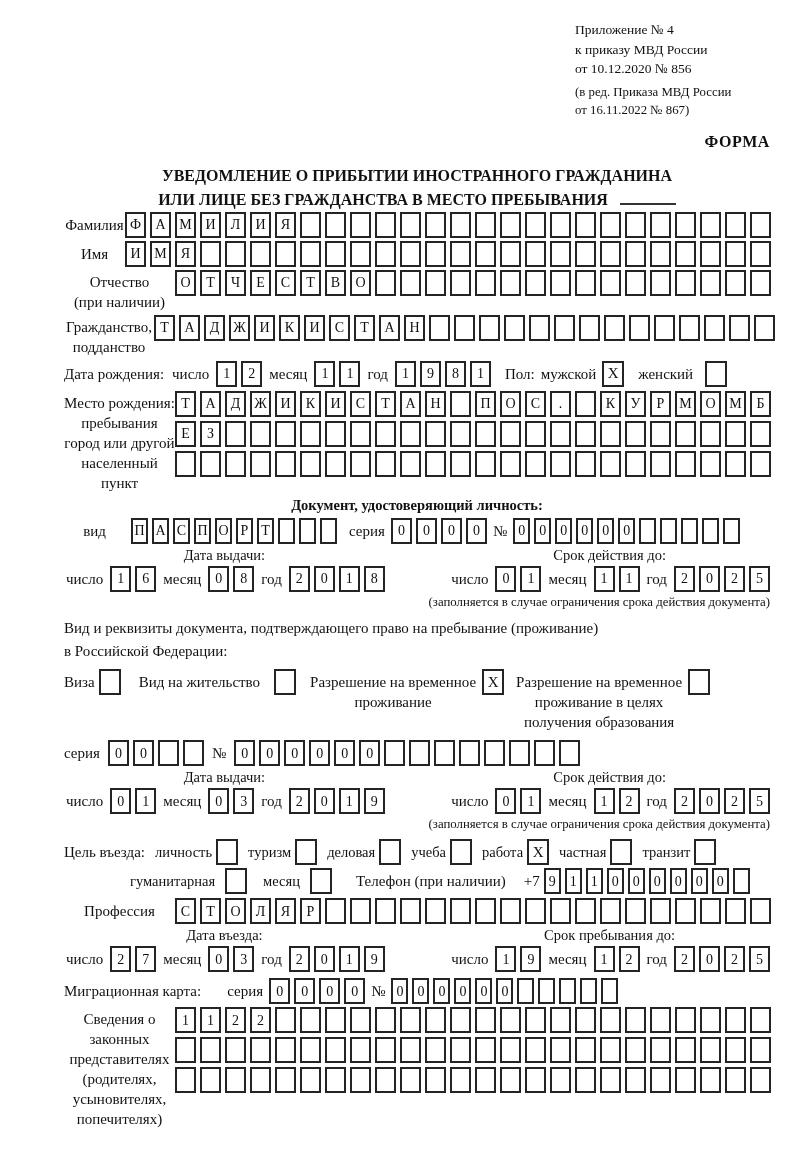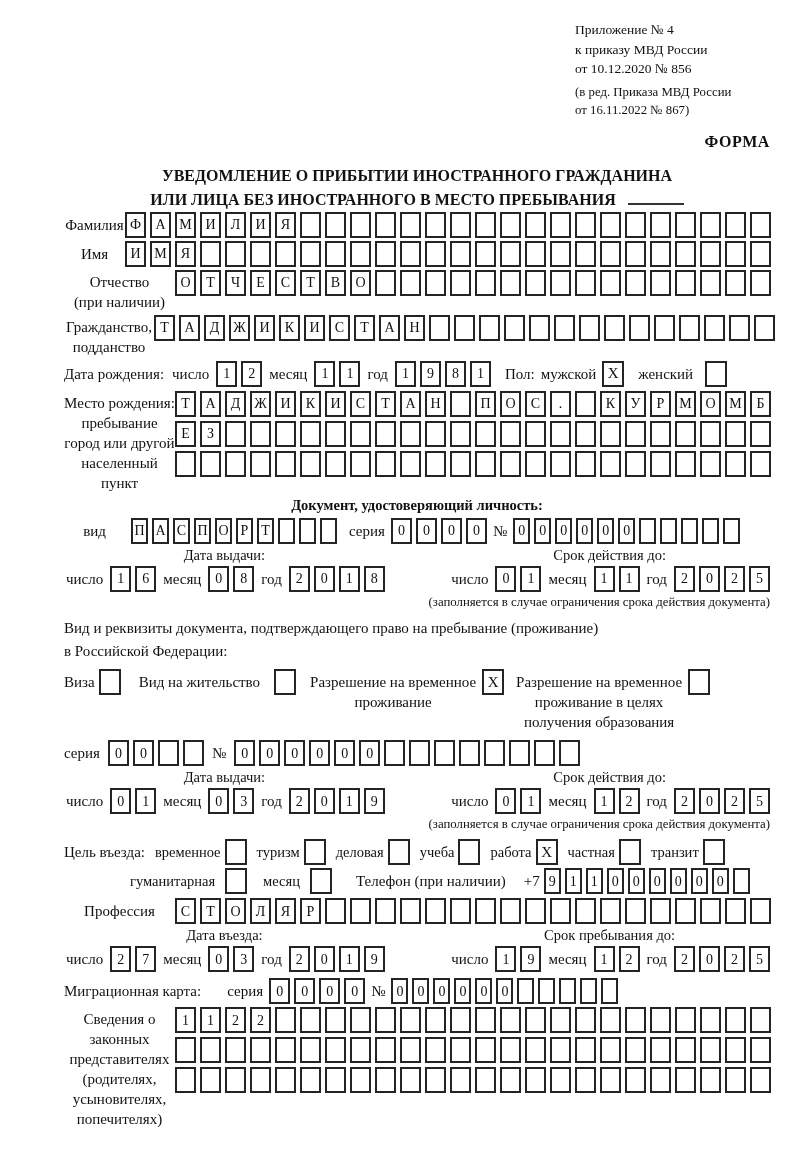--- a/index.html
+++ b/index.html
@@ -65,21 +65,21 @@
     <div class="apx">Приложение № 4
 к приказу МВД России
 от 10.12.2020 № 856</div>
     <div class="apx ed">(в ред. Приказа МВД России
 от 16.11.2022 № 867)</div>
   </div>
   <div class="forma">ФОРМА</div>
 
   <div class="title">
     <div>УВЕДОМЛЕНИЕ О ПРИБЫТИИ ИНОСТРАННОГО ГРАЖДАНИНА</div>
-    <div><span>ИЛИ ЛИЦА БЕЗ ИНОСТРАННОГО В МЕСТО ПРЕБЫВАНИЯ</span><span class="blank"></span></div>
+    <div><span>ИЛИ ЛИЦЕ БЕЗ ГРАЖДАНСТВА В МЕСТО ПРЕБЫВАНИЯ</span><span class="blank"></span></div>
   </div>
 
 
   <div class="frow">
     <span class="flabel w61">Фамилия</span>
     <span class="cells">
         <span class="cell">Ф</span>
         <span class="cell">А</span>
         <span class="cell">М</span>
         <span class="cell">И</span>
@@ -226,21 +226,21 @@
       </span>
     <span class="flabel ml8">Пол:</span>
     <span class="flabel">мужской</span>
     <span class="chk">X</span>
     <span class="flabel ml8">женский</span>
     <span class="chk ml6"></span>
   </div>
 
   <div class="frow" style="margin-top:4px;">
     <span class="flabel mlns w111">Место рождения:
-пребывание
+пребывания
 город или другой
 населенный пункт</span>
     <span class="cellcol">
       <span class="cells">
           <span class="cell">Т</span>
           <span class="cell">А</span>
           <span class="cell">Д</span>
           <span class="cell">Ж</span>
           <span class="cell">И</span>
           <span class="cell">К</span>
@@ -492,21 +492,21 @@
             <span class="cell">2</span>
             <span class="cell">5</span>
           </span>
         </div>
     </div>
   </div>
   <div class="dnote">(заполняется в случае ограничения срока действия документа)</div>
 
   <div class="frow gap3">
     <span class="flabel">Цель въезда:</span>
-    <span class="flabel pl ml6">временное</span>
+    <span class="flabel pl ml6">личность</span>
     <span class="chk"></span>
     <span class="flabel pl ml6">туризм</span>
     <span class="chk"></span>
     <span class="flabel pl ml6">деловая</span>
     <span class="chk"></span>
     <span class="flabel pl ml6">учеба</span>
     <span class="chk"></span>
     <span class="flabel pl ml6">работа</span>
     <span class="chk">X</span>
     <span class="flabel pl ml6">частная</span>

